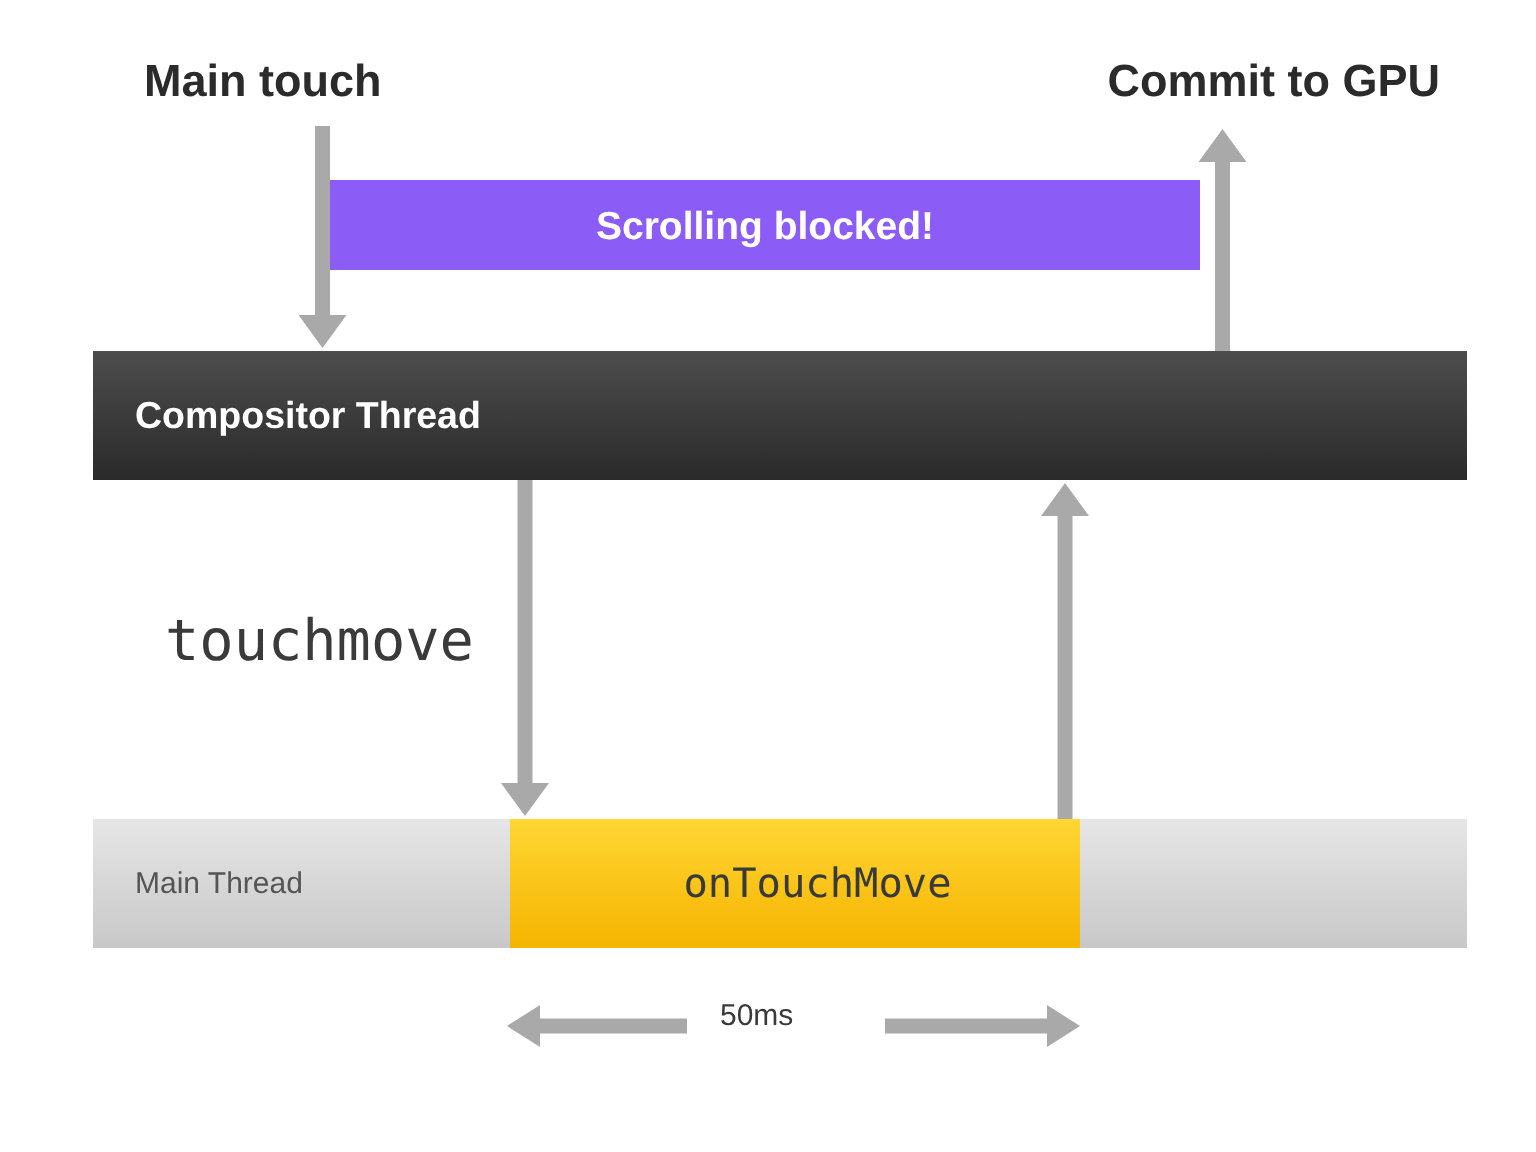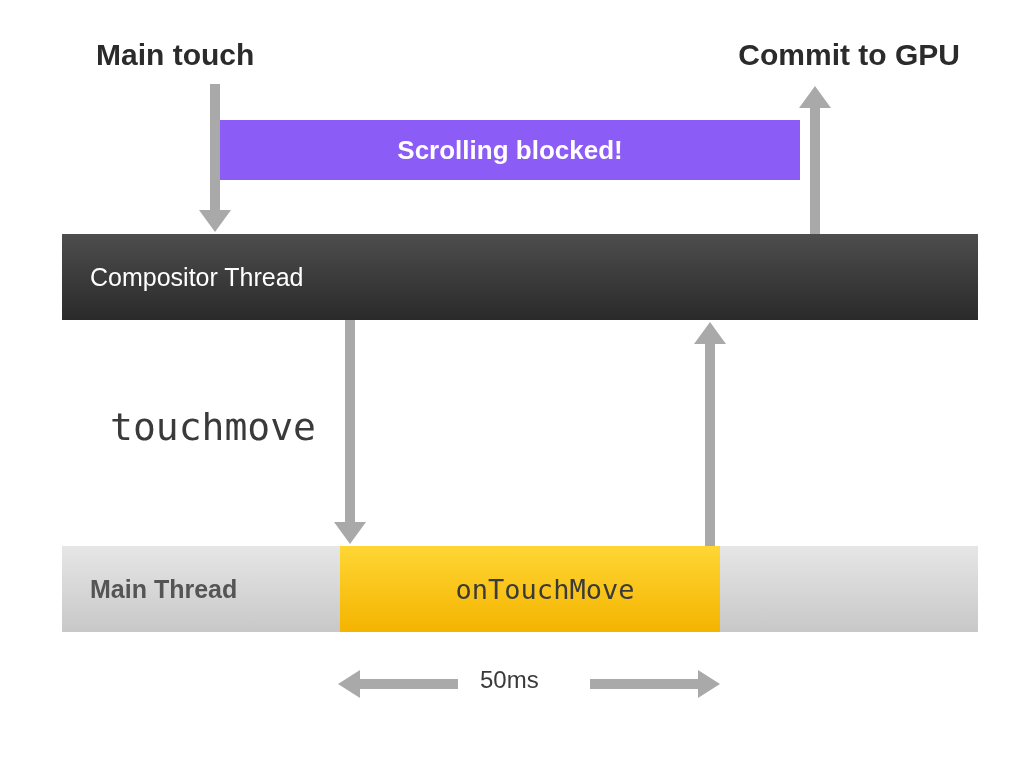--- a/index.html
+++ b/index.html
@@ -43,43 +43,43 @@
   
   .compositor-bar {
     position: absolute;
     top: 234px;
     left: 62px;
     right: 46px;
     height: 86px;
     background: linear-gradient(to bottom, #4d4d4d, #2a2a2a);
     color: #fff;
     font-size: 25px;
-    font-weight: 400;
+    font-weight: 700;
     display: flex;
     align-items: center;
     padding-left: 28px;
   }
 
   
   .main-bar {
     position: absolute;
     top: 546px;
     left: 62px;
     right: 46px;
     height: 86px;
     background: linear-gradient(to bottom, #e6e6e6, #c8c8c8);
     display: flex;
     align-items: center;
   }
   .main-bar .main-label {
     position: absolute;
     left: 28px;
     color: #555;
-    font-size: 25px;
-    font-weight: 700;
+    font-size: 20px;
+    font-weight: 400;
   }
   .main-bar .ontouch {
     position: absolute;
     left: 278px;   
     width: 380px;
     top: 0;
     bottom: 0;
     background: linear-gradient(to bottom, #ffd634, #f4b400);
     display: flex;
     align-items: center;
@@ -96,21 +96,21 @@
     left: 110px;
     font-size: 38px;
     color: #3a3a3a;
   }
 
   
   .fiftyms {
     position: absolute;
     top: 666px;
     left: 480px;
-    font-size: 24px;
+    font-size: 20px;
     color: #3a3a3a;
   }
 
   
   .arrow {
     position: absolute;
     background: #a9a9a9;
   }
   .arrow.v { width: 10px; }
   .arrow.h { height: 10px; }

